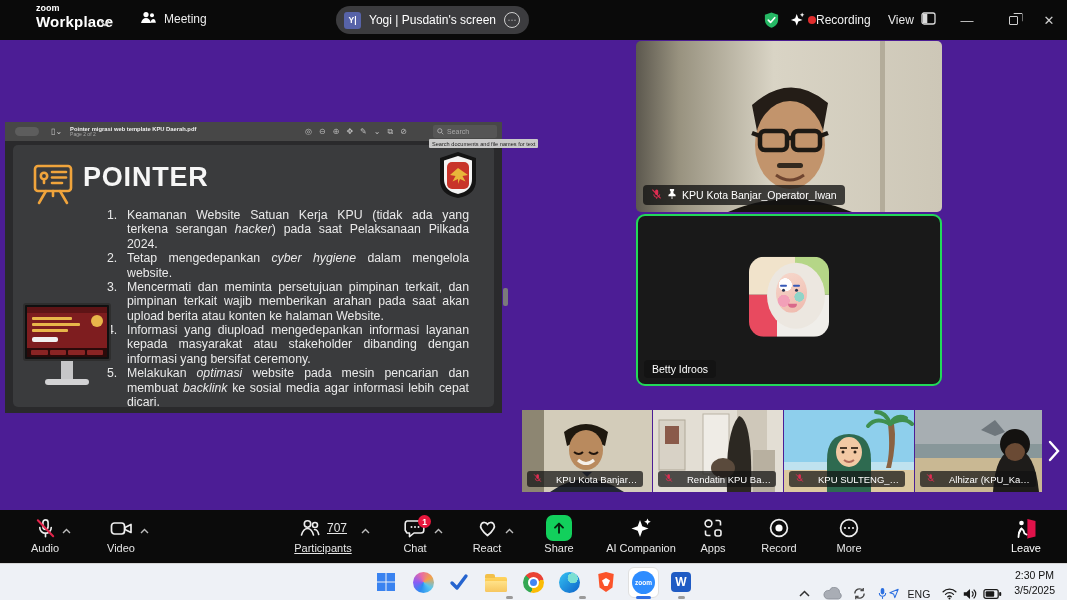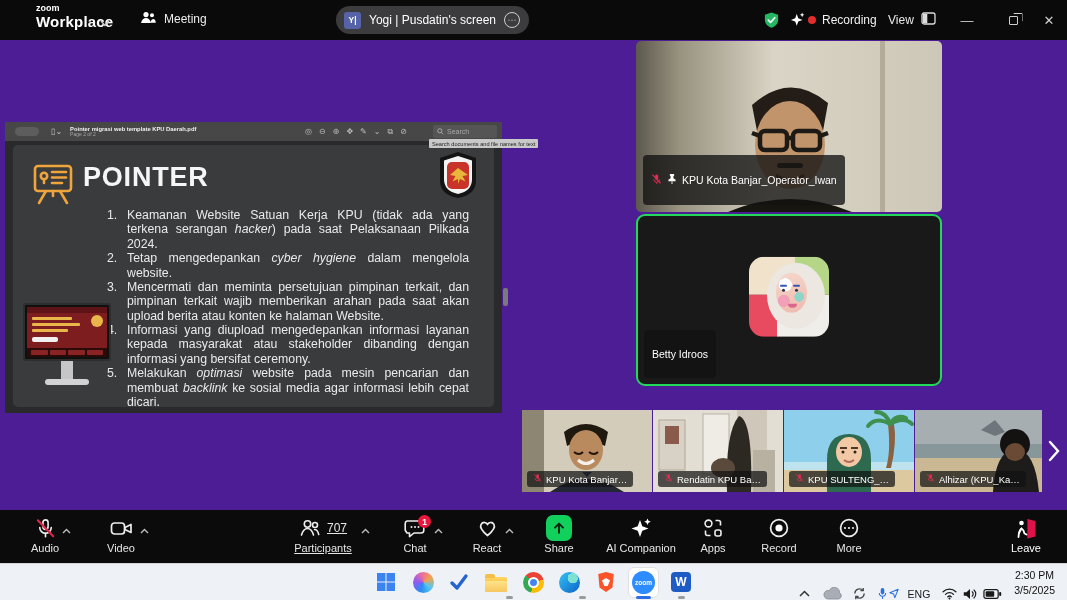--- a/index.html
+++ b/index.html
@@ -13,21 +13,21 @@
   .brand .z { font-size:9px; line-height:9px; display:block; font-weight:600; }
   .brand .w { font-size:15px; line-height:17px; font-weight:700; letter-spacing:.2px; }
   .brand-chev { position:absolute; left:100px; top:13px; }
   .meeting-tab { position:absolute; left:140px; top:10px; display:flex; align-items:center; gap:8px; color:#ededed; font-size:12px; }
   .screen-pill { position:absolute; left:336px; top:6px; height:28px; border-radius:14px; background:#3c3c3f; display:flex; align-items:center; gap:8px; padding:0 9px 0 8px; }
   .screen-badge { width:17px; height:17px; border-radius:3px; background:#5763a8; color:#fff; font-size:8.5px; font-weight:700; display:flex; align-items:center; justify-content:center; }
   .screen-label { color:#fff; font-size:12px; }
   .pill-ellipsis { width:16px; height:16px; border:1.2px solid #cfcfcf; border-radius:50%; color:#cfcfcf; font-size:9px; display:flex; align-items:center; justify-content:center; line-height:1; }
   .shield { position:absolute; left:763px; top:11px; }
   .sparkle-top { position:absolute; left:789px; top:11px; }
-  .rec { position:absolute; left:808px; top:13px; display:flex; align-items:center; gap:6px; color:#f0f0f0; font-size:12px; }
+  .rec { position:absolute; left:808px; top:13px; display:flex; align-items:center; color:#f0f0f0; font-size:12px; }
   .rec-dot { width:8px; height:8px; border-radius:50%; background:#e02d2d; }
   .view-btn { position:absolute; left:888px; top:12px; display:flex; align-items:center; gap:7px; color:#e8e8e8; font-size:12px; }
   .winctl { position:absolute; top:0; height:40px; display:flex; align-items:center; justify-content:center; width:34px; color:#cfcfcf; font-size:13px; }
   .wc-min { left:950px; } .wc-max { left:996px; } .wc-close { left:1032px; }
   .restore-box { width:9px; height:9px; border:1.2px solid #cfcfcf; border-radius:1px; position:relative; }
   .restore-box:before { content:""; position:absolute; left:2px; top:-4px; width:9px; height:9px; border:1.2px solid #cfcfcf; border-radius:1px; clip-path:polygon(20% 0,100% 0,100% 80%,75% 80%,75% 20%,20% 20%); }
 
   
   .shared { position:absolute; left:5px; top:122px; width:497px; height:291px; background:#2a2a2c; }
   .pdfbar { position:absolute; left:0; top:0; width:497px; height:19px; background:#474747; display:flex; align-items:center; }
@@ -58,36 +58,36 @@
   .mon-badge { position:absolute; right:4px; top:8px; width:12px; height:12px; border-radius:50%; background:#e8b64a; }
   .mon-strip { position:absolute; left:0; bottom:0; width:100%; height:9px; background:#2b0a0a; display:flex; gap:2px; padding:2px 4px; }
   .mon-chip { flex:1; background:#8a2424; border-radius:1px; }
   .mon-neck { position:absolute; left:38px; top:58px; width:12px; height:18px; background:#c6c6c8; }
   .mon-base { position:absolute; left:22px; top:76px; width:44px; height:6px; background:#d2d2d4; border-radius:3px; }
   .grip { position:absolute; left:503px; top:288px; width:5px; height:18px; background:#7a7a7a; border-radius:2px; }
 
   
   .tile1 { position:absolute; left:636px; top:41px; width:306px; height:171px; border-radius:5px; overflow:hidden; }
   .tile2 { position:absolute; left:636px; top:214px; width:306px; height:172px; border-radius:9px; overflow:hidden; background:#191919; border:2px solid #23d959; }
-  .npill { position:absolute; left:7px; bottom:7px; background:rgba(18,18,18,.78); color:#fff; font-size:10.5px; padding:18px 8px; border-radius:4px; display:flex; align-items:center; gap:5px; white-space:nowrap; }
+  .npill { position:absolute; left:7px; bottom:7px; background:rgba(18,18,18,.78); color:#fff; font-size:10.5px; padding:3px 8px; border-radius:4px; display:flex; align-items:center; gap:5px; white-space:nowrap; }
   .avatar-wrap { position:absolute; left:50%; top:50%; transform:translate(-50%,-54%); width:80px; height:80px; border-radius:15px; overflow:hidden; }
   .av-q { position:absolute; }
   .av-hijab { position:absolute; left:18px; top:6px; width:58px; height:66px; border-radius:50%; background:#ece7e0; }
   .av-face { position:absolute; left:27px; top:16px; width:31px; height:40px; border-radius:50%;
     background: radial-gradient(circle at 30% 30%, #fdfdfd 0 18%, transparent 19%),
                 radial-gradient(circle at 75% 60%, #8fd4c8 0 14%, transparent 15%),
                 radial-gradient(circle at 25% 70%, #f2a0b8 0 16%, transparent 17%),
                 linear-gradient(160deg,#f6d8cc,#efb9ad); }
   .av-eye { position:absolute; width:3px; height:3px; border-radius:50%; background:#27334f; }
   .av-brow { position:absolute; width:7px; height:2px; border-radius:1px; background:#3558b8; }
   .av-mouth { position:absolute; left:39px; top:47px; width:9px; height:4px; border-radius:0 0 5px 5px; background:#d9688a; }
 
   
   .thumb { position:absolute; top:410px; height:82px; overflow:hidden; }
-  .tpill { position:absolute; left:5px; bottom:5px; background:rgba(18,18,18,.72); color:#fff; font-size:9.5px; padding:2px 6px; border-radius:3px; display:flex; align-items:center; gap:4px; white-space:nowrap; max-width:118px; overflow:hidden; }
+  .tpill { position:absolute; left:5px; bottom:5px; background:rgba(18,18,18,.72); color:#fff; font-size:9.5px; padding:2px 6px; border-radius:3px; display:flex; align-items:center; gap:14px; white-space:nowrap; max-width:118px; overflow:hidden; }
   .next-chev { position:absolute; left:1044px; top:436px; width:20px; height:30px; display:flex; align-items:center; justify-content:center; color:#fff; }
 
   
   .zbar { position:absolute; left:0; top:510px; width:1067px; height:53px; background:#0b0b0b; }
   .zbtn { position:absolute; top:5px; width:90px; display:flex; flex-direction:column; align-items:center; color:#e6e6e6; font-size:11px; }
   .zbtn .ic { height:26px; display:flex; align-items:center; justify-content:center; gap:4px; position:relative; }
   .zbtn .lb { margin-top:1px; }
   .chev-up { position:absolute; top:9px; }
   .badge { position:absolute; top:0px; left:calc(50% + 3px); min-width:13px; height:13px; border-radius:7px; background:#e8173d; color:#fff; font-size:8.5px; font-weight:700; display:flex; align-items:center; justify-content:center; padding:0 2px; }
   .share-sq { width:26px; height:26px; border-radius:7px; background:#12d05c; display:flex; align-items:center; justify-content:center; }

